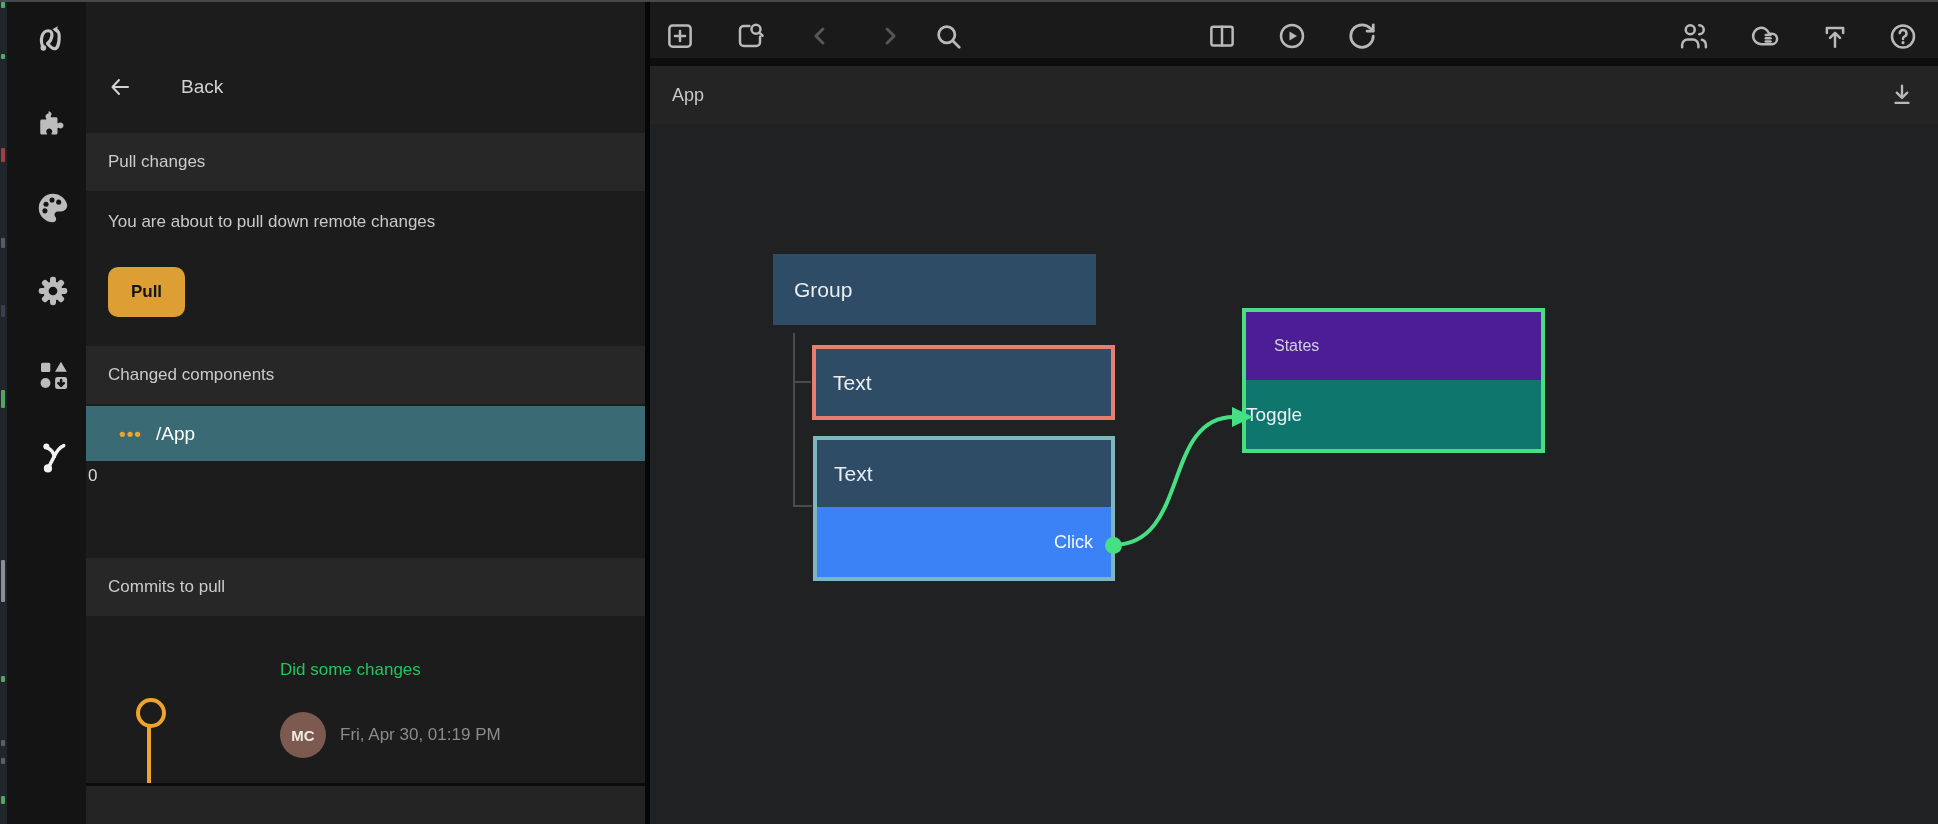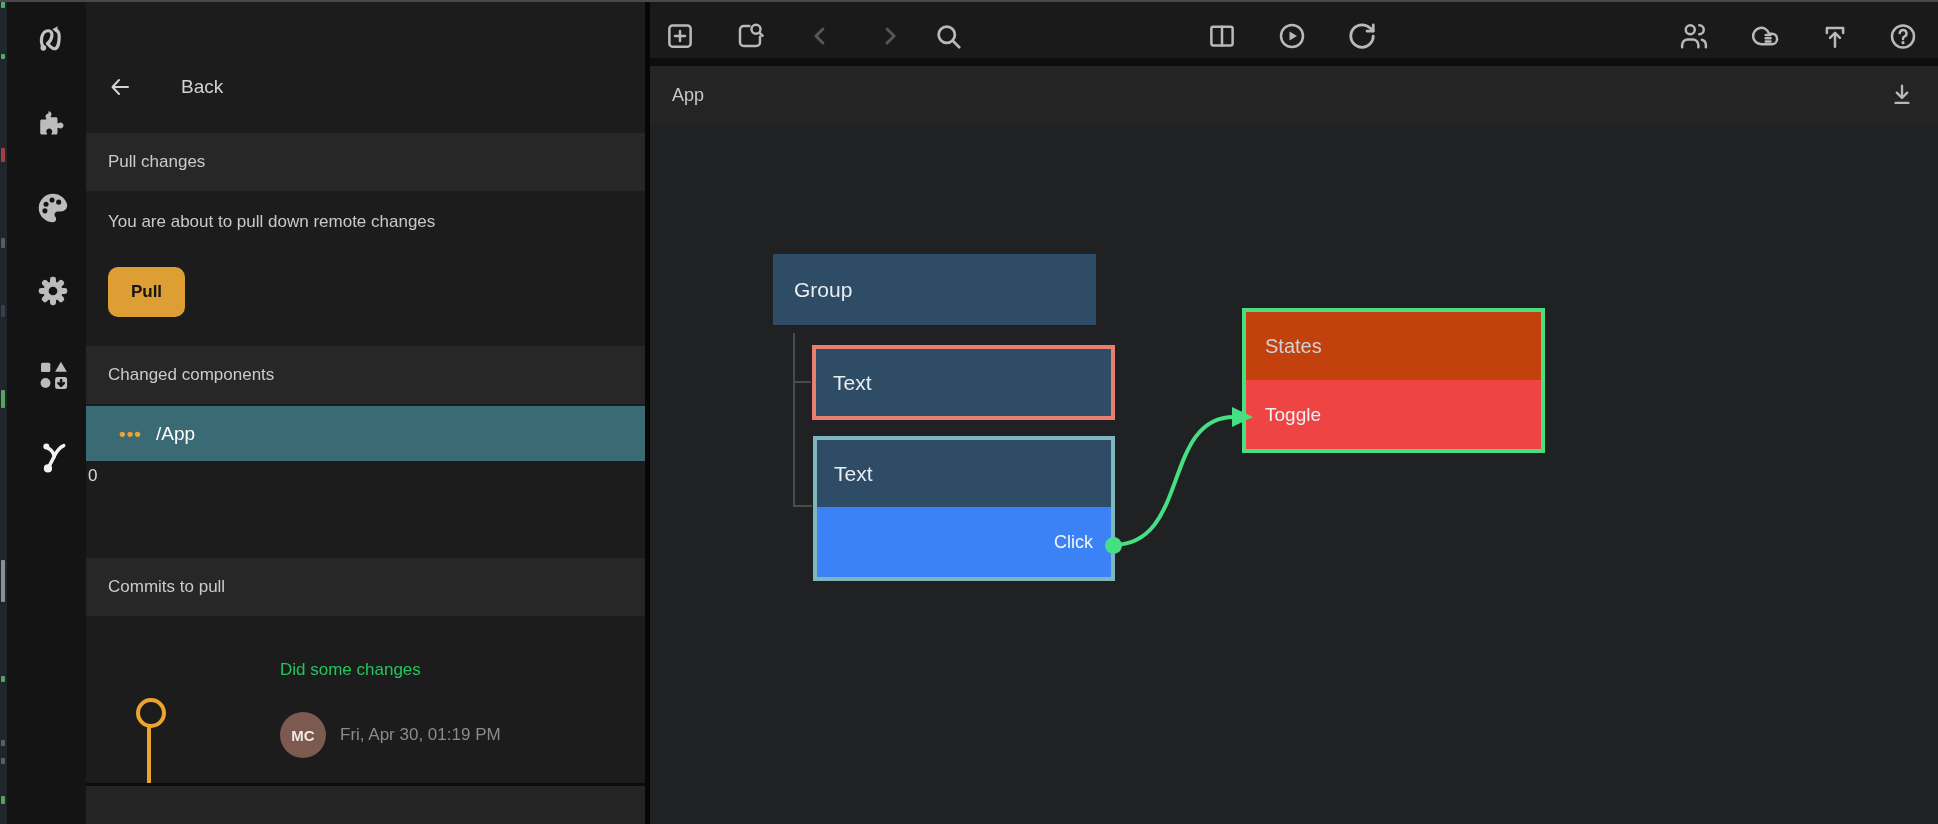--- a/index.html
+++ b/index.html
@@ -68,23 +68,23 @@
   #node-text-a .node-label{display:block;line-height:67px;padding-left:17px;}
   #node-text-b{left:163px;top:436px;width:302px;height:145px;box-sizing:border-box;
                border:4px solid #7fb5bc;background:#2e4c66;cursor:pointer;}
   #node-text-b .hd{height:67px;line-height:67px;padding-left:17px;}
   #node-text-b .bd{height:70px;line-height:70px;background:#3b82f6;text-align:right;
                    padding-right:18px;font-size:18px;color:#f4f6f7;}
   #port-dot{left:455px;top:537px;width:17px;height:17px;border-radius:50%;background:#45e083;
             cursor:pointer;z-index:8;}
   #node-states{left:592px;top:308px;width:303px;height:145px;box-sizing:border-box;
                border:4px solid #4ade80;cursor:pointer;}
-  #node-states .hd{height:68px;line-height:68px;background:#c2410c;padding-left:19px;
-                   font-size:20px;color:#ced3d9;}
-  #node-states .bd{height:69px;line-height:69px;background:#ef4444;padding-left:19px;
+  #node-states .hd{height:68px;line-height:68px;background:#4c1d95;padding-left:28px;
+                   font-size:16px;color:#ced3d9;}
+  #node-states .bd{height:69px;line-height:69px;background:#0f766e;
                    font-size:19px;color:#eef0f3;}
   #wire-svg{left:0;top:0;width:1288px;height:824px;pointer-events:none;z-index:7;}
 </style>
 </head>
 <body>
 
 <div class="abs" id="top-line"></div>
 
 <div class="abs" id="edge-strip">
   <div class="mark" style="top:2px;height:6px;background:#4fae63"></div>

